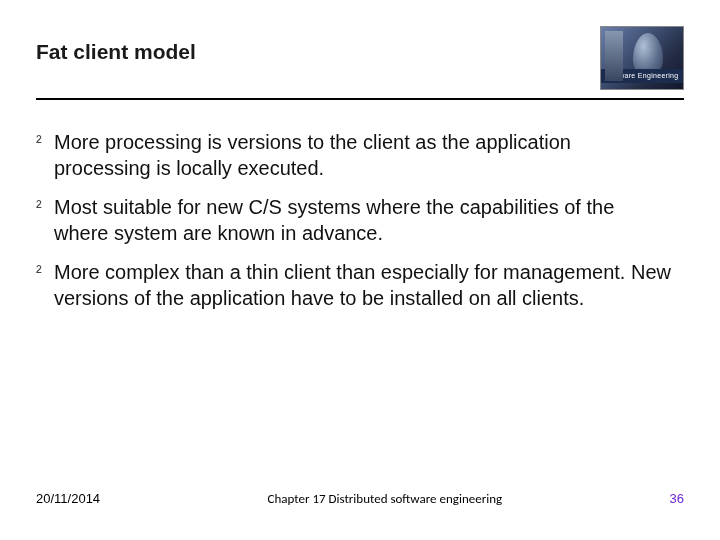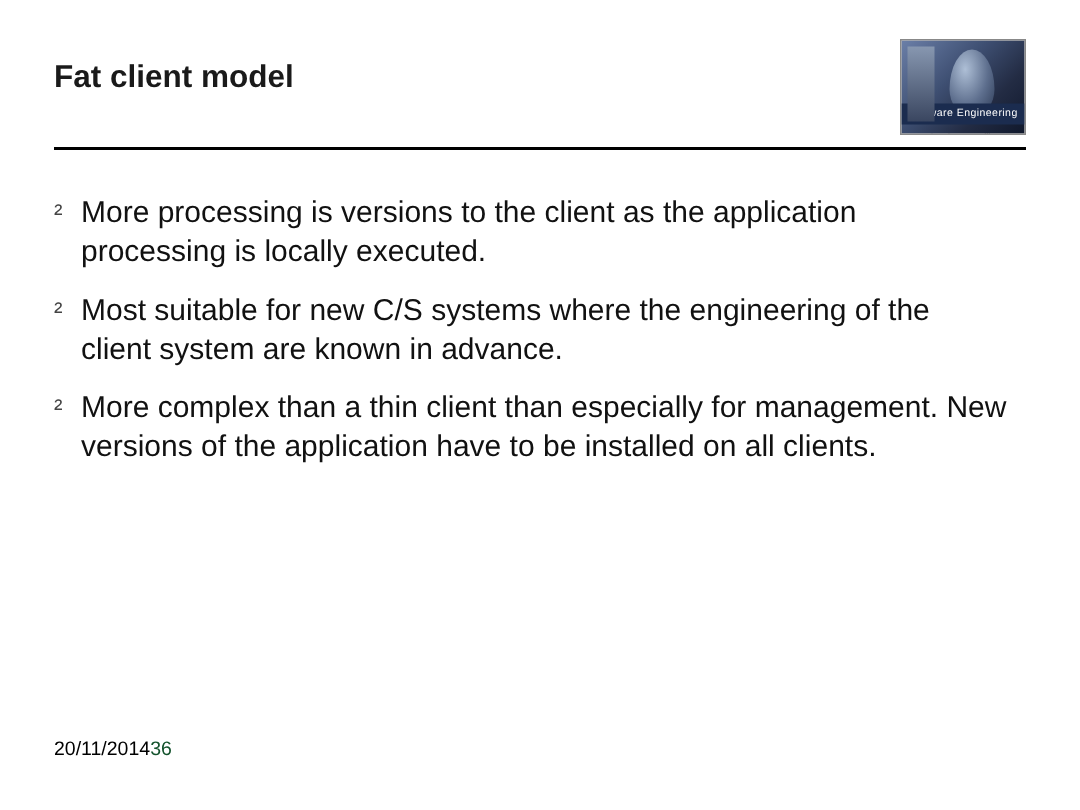--- a/index.html
+++ b/index.html
@@ -99,21 +99,21 @@
     bottom: 34px;
     left: 36px;
     right: 36px;
     display: flex;
     align-items: center;
     font-size: 13px;
     color: #000;
   }
   .footer .date { flex: 0 0 auto; }
   .footer .chapter { flex: 1 1 auto; text-align: center; font-family: Calibri, Arial, sans-serif; }
-  .footer .page { flex: 0 0 auto; color: #14532d; }
+  .footer .page { flex: 0 0 auto; color: #6d28d9; }
 </style>
 </head>
 <body>
 
 <div class="slide">
 
   <div class="header">
     <div class="title">Fat client model</div>
   </div>
 
@@ -124,26 +124,27 @@
 
   <div class="rule"></div>
 
   <div class="content">
     <div class="bullet">
       <span class="marker">²</span>
       <span class="text">More processing is versions to the client as the application processing is locally executed.</span>
     </div>
     <div class="bullet">
       <span class="marker">²</span>
-      <span class="text">Most suitable for new C/S systems where the engineering of the client system are known in advance.</span>
+      <span class="text">Most suitable for new C/S systems where the capabilities of the where system are known in advance.</span>
     </div>
     <div class="bullet">
       <span class="marker">²</span>
       <span class="text">More complex than a thin client than especially for management. New versions of the application have to be installed on all clients.</span>
     </div>
   </div>
 
   <div class="footer">
     <span class="date">20/11/2014</span>
+    <span class="chapter">Chapter 17 Distributed software engineering</span>
     <span class="page">36</span>
   </div>
 
 </div>
 
 </body></html>

